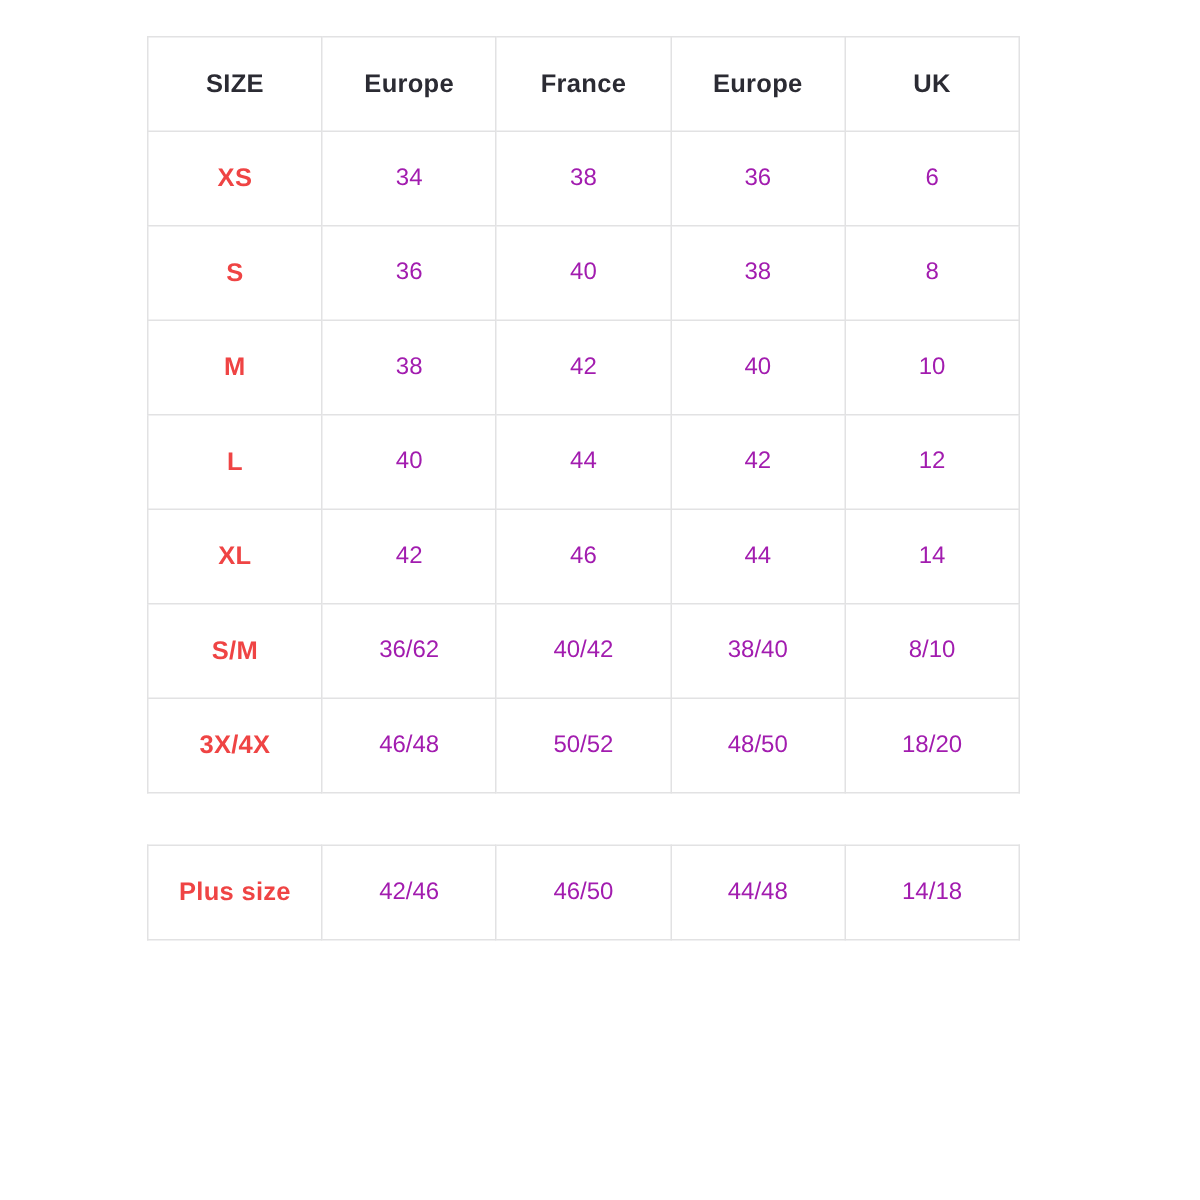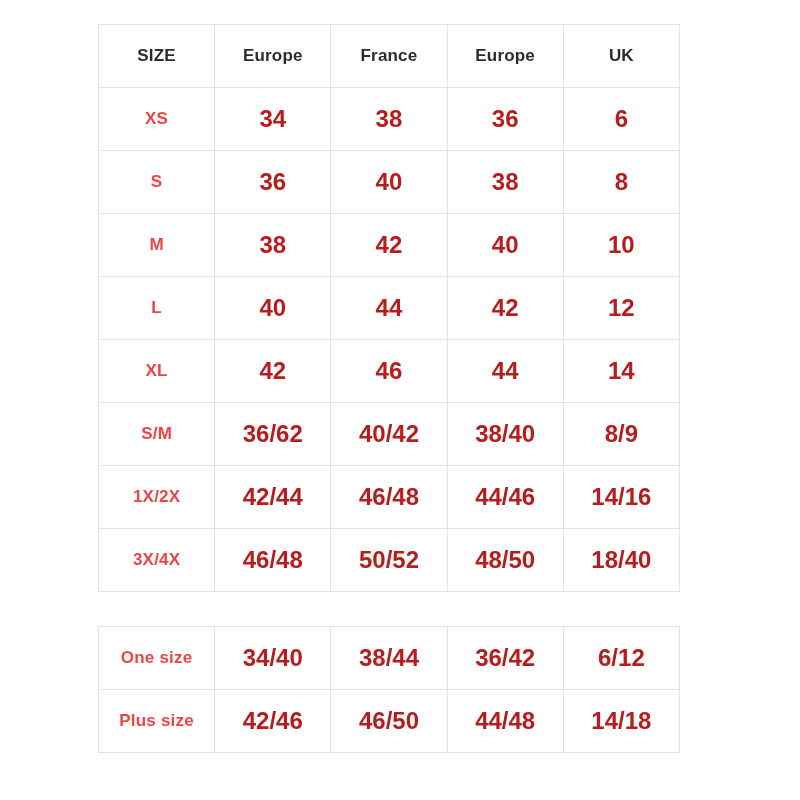--- a/index.html
+++ b/index.html
@@ -37,23 +37,23 @@
     color: #2b2b33;
     letter-spacing: 0.2px;
   }
   table.size-table tbody th {
     font-size: 17px;
     font-weight: 700;
     color: #ef4444;
     letter-spacing: 0.2px;
   }
   table.size-table tbody td {
-    font-size: 24px;
-    font-weight: 700;
-    color: #b91c1c;
+    font-size: 16px;
+    font-weight: 400;
+    color: #a21caf;
   }
   table.size-table.secondary {
     margin-top: 34px;
   }
 </style>
 </head>
 <body>
 
 <div class="page">
 
@@ -101,48 +101,34 @@
           <td>42</td>
           <td>46</td>
           <td>44</td>
           <td>14</td>
         </tr>
         <tr>
           <th>S/M</th>
           <td>36/62</td>
           <td>40/42</td>
           <td>38/40</td>
-          <td>8/9</td>
-        </tr>
-        <tr>
-          <th>1X/2X</th>
-          <td>42/44</td>
-          <td>46/48</td>
-          <td>44/46</td>
-          <td>14/16</td>
+          <td>8/10</td>
         </tr>
         <tr>
           <th>3X/4X</th>
           <td>46/48</td>
           <td>50/52</td>
           <td>48/50</td>
-          <td>18/40</td>
+          <td>18/20</td>
         </tr>
       </tbody>
   </table>
 
   <table class="size-table secondary">
     <tbody id="special-body">
-        <tr>
-          <th>One size</th>
-          <td>34/40</td>
-          <td>38/44</td>
-          <td>36/42</td>
-          <td>6/12</td>
-        </tr>
         <tr>
           <th>Plus size</th>
           <td>42/46</td>
           <td>46/50</td>
           <td>44/48</td>
           <td>14/18</td>
         </tr>
       </tbody>
   </table>
 

